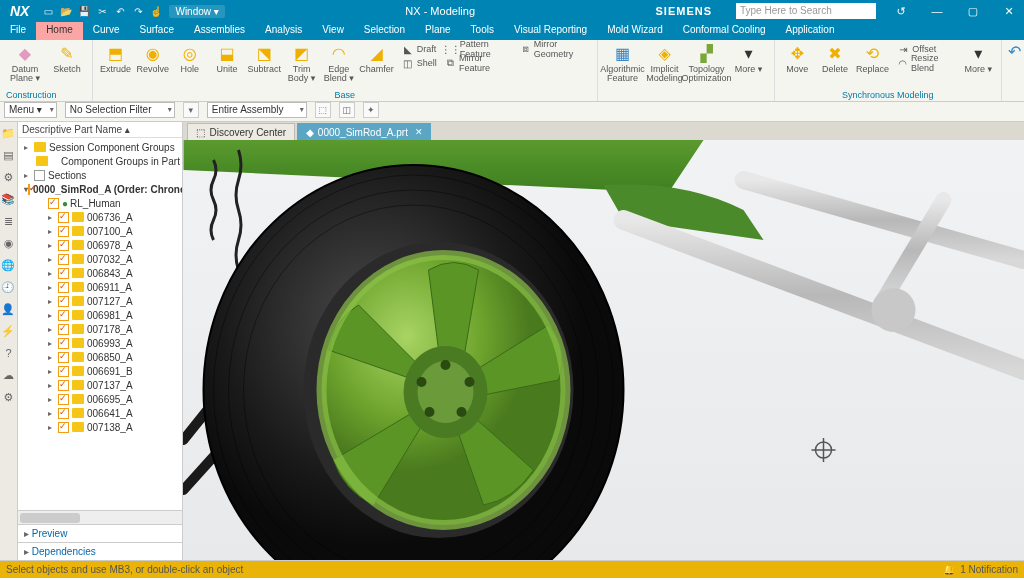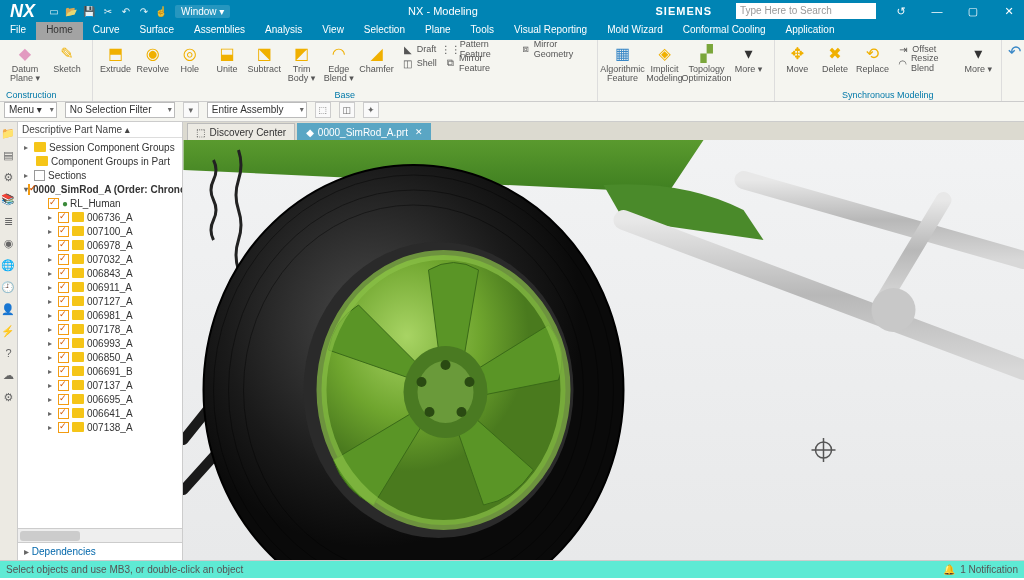--- a/index.html
+++ b/index.html
@@ -1,31 +1,31 @@
 <!DOCTYPE html>
 <html><head>
 <meta charset="utf-8">
 <style>
 * { margin:0; padding:0; box-sizing:border-box; font-family:"Segoe UI",Tahoma,sans-serif; }
 body { width:1024px; height:580px; background:#fff; overflow:hidden; font-size:10px; color:#333; }
 
 .titlebar { height:22px; background:#0084b4; color:#fff; display:flex; align-items:center; padding:0 4px; }
-.titlebar .nx-logo { font-weight:bold; font-style:italic; font-size:18px; padding:0 6px; }
+.titlebar .nx-logo { font-weight:bold; font-style:italic; font-size:14px; padding:0 6px; }
 .titlebar .qat { display:flex; gap:4px; margin-left:6px; }
 .titlebar .qat span { width:14px; height:14px; display:flex; align-items:center; justify-content:center; font-size:10px; opacity:0.9; }
 .titlebar .win-dd { background:rgba(255,255,255,0.15); padding:1px 6px; border-radius:2px; font-size:10px; margin-left:6px; }
 .titlebar .center-title { flex:1; text-align:center; font-size:11px; }
 .titlebar .right { display:flex; align-items:center; gap:14px; }
 .titlebar .brand { font-size:11px; font-weight:bold; letter-spacing:1px; margin-right:10px; }
 .titlebar .search { background:#fff; color:#999; width:140px; height:16px; padding:0 4px; font-size:10px; line-height:16px; }
 .titlebar .winbtn { width:22px; text-align:center; font-size:11px; }
 
 .menubar { height:18px; background:#0084b4; color:#fff; display:flex; align-items:stretch; font-size:10px; }
 .menubar .tab { padding:2px 10px; cursor:pointer; }
-.menubar .tab.active { background:#a3a3a3; color:#333; }
+.menubar .tab.active { background:#fca5a5; color:#333; }
 
 .ribbon { height:62px; background:#f5f5f0; border-bottom:1px solid #ccc; display:flex; position:relative; }
 .ribbon-group { border-right:1px solid #ddd; padding:2px 6px 0 6px; display:flex; flex-direction:column; align-items:center; }
 .ribbon-row { display:flex; gap:4px; align-items:flex-start; }
 .ribbon-btn { display:flex; flex-direction:column; align-items:center; width:38px; text-align:center; cursor:pointer; }
 .ribbon-btn .ico { width:22px; height:22px; display:flex; align-items:center; justify-content:center; font-size:16px; }
 .ribbon-btn .lbl { font-size:9px; line-height:1.05; margin-top:1px; color:#555; }
 .ribbon-small { display:flex; align-items:center; gap:3px; font-size:9px; color:#555; height:14px; cursor:pointer; }
 .ribbon-small .sico { width:12px; height:12px; display:inline-flex; align-items:center; justify-content:center; font-size:10px; }
 .ribbon-group-label { font-size:9px; color:#0078a8; text-align:center; margin-top:auto; padding-bottom:1px; }
@@ -43,37 +43,37 @@
 .navpanel { width:165px; background:#fff; border-right:1px solid #ccc; display:flex; flex-direction:column; }
 .navpanel .hdr { background:#eceae3; border-bottom:1px solid #ccc; padding:2px 4px; font-size:10px; }
 .navpanel .colhdr { display:flex; align-items:center; padding:2px 4px; border-bottom:1px solid #ddd; font-size:10px; color:#444; }
 .navpanel .tree { flex:1; overflow:auto; padding:2px 0; }
 .navpanel .row { display:flex; align-items:center; height:14px; padding-left:6px; font-size:10px; color:#333; white-space:nowrap; cursor:pointer; }
 .navpanel .row .tw { width:10px; color:#666; font-size:8px; }
 .navpanel .row .ck { width:11px; height:11px; border:1px solid #f39c12; background:#fff; margin-right:3px; position:relative; }
 .navpanel .row .ck.on:after { content:"✓"; position:absolute; top:-2px; left:0; font-size:9px; color:#d35400; }
 .navpanel .row .fico { width:12px; height:10px; background:#f5c518; margin-right:3px; border-radius:1px; }
 .navpanel .row.bold { font-weight:bold; }
-.navpanel .row.ind1 { padding-left:18px; }
+.navpanel .row.ind1 { padding-left:18px;gap:10px; }
 .navpanel .row.ind2 { padding-left:30px; }
 .navpanel .footer-sec { border-top:1px solid #ccc; padding:3px 6px; font-size:10px; color:#0066aa; cursor:pointer; }
 .navpanel .footer-sec:before { content:"▸ "; color:#666; }
 .navpanel .hscroll { height:14px; background:#eee; border-top:1px solid #ccc; position:relative; }
 .navpanel .hscroll .thumb { position:absolute; left:2px; top:2px; height:10px; width:60px; background:#ccc; border-radius:3px; }
 
 .viewport { flex:1; position:relative; background:linear-gradient(#f2f3f4,#e8e9ea); overflow:hidden; }
 .tabsbar { position:absolute; top:0; left:0; right:0; height:18px; background:#dcdad0; display:flex; align-items:flex-end; padding-left:4px; z-index:5; }
 .vtab { height:17px; padding:0 8px; font-size:10px; display:flex; align-items:center; gap:4px; border:1px solid #bbb; border-bottom:none; background:#eceae3; margin-right:2px; cursor:pointer; }
 .vtab.active { background:#5aa6c4; color:#fff; border-color:#5aa6c4; }
 .vtab .x { font-size:9px; margin-left:3px; }
 
 .scene { position:absolute; inset:18px 0 0 0; }
 .scene svg { width:100%; height:100%; }
 
-.statusbar { height:18px; background:#5eead4; border-top:1px solid #ccc; display:flex; align-items:center; padding:0 6px; font-size:10px; color:#555;gap:8px; }
+.statusbar { height:18px; background:#eab308; border-top:1px solid #ccc; display:flex; align-items:center; padding:0 6px; font-size:10px; color:#555;gap:8px; }
 .statusbar .right { margin-left:auto; display:flex; align-items:center; gap:4px; }
 </style>
 </head>
 <body>
 
 <div class="titlebar">
   <span class="nx-logo">NX</span>
   <div class="qat">
     <span>▭</span>
     <span>📂</span>
@@ -412,20 +412,21 @@
             <span class="tw">▸</span>
             <span class="ck on"></span>
             <span class="fico"></span>
             <span>007138_A</span>
           </div>
         </div>
     </div>
     <div class="hscroll">
         <div class="thumb"></div>
       </div>
+    <div class="footer-sec">Preview</div>
     <div class="footer-sec">Dependencies</div>
   </div>
 
   <div class="viewport">
     <div class="tabsbar">
       <div class="vtab">
           <span>⬚</span>
           <span>Discovery Center</span>
         </div>
       <div class="vtab active">

